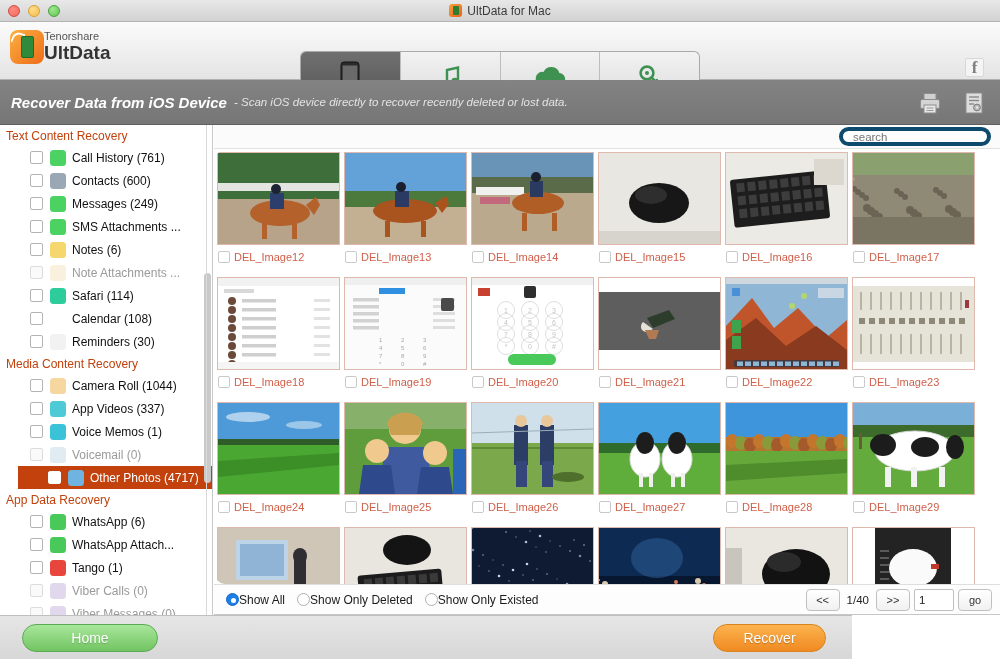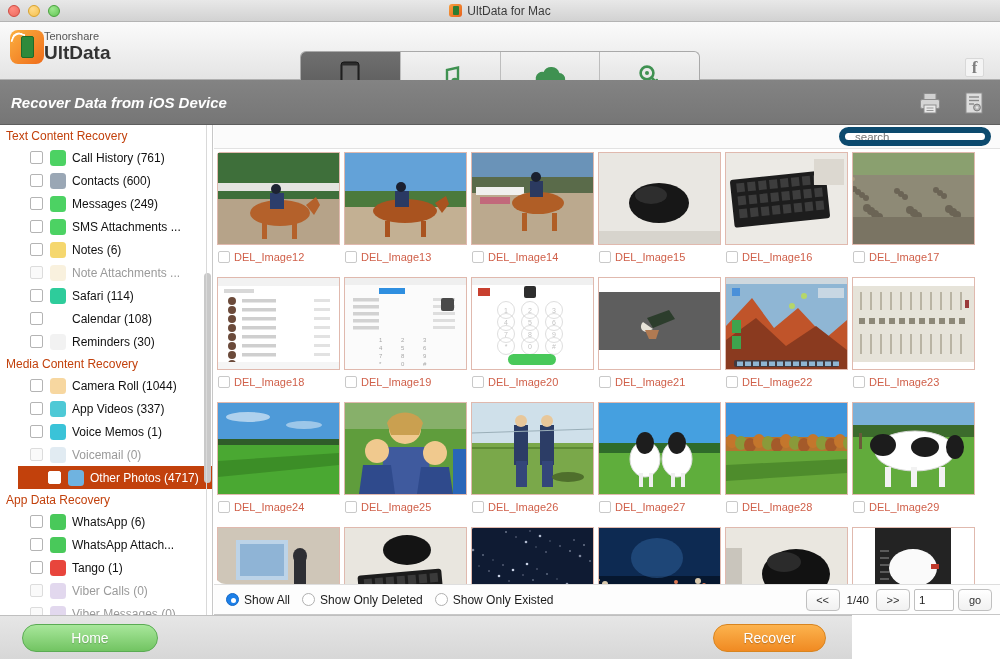--- a/index.html
+++ b/index.html
@@ -122,21 +122,21 @@
     position:absolute; right:1px; top:148px; width:7px; height:210px;
     background:#c9c9c9; border-radius:4px;
   }
   .sb-divider { position:absolute; left:206px; top:125px; width:1px; height:490px; background:#d9d9d9;}
   .searchbar {
     position:absolute; left:214px; top:125px; width:786px; height:24px;
     background:#fbfbfb; border-bottom:1px solid #e2e2e2;
   }
   .search-input {
     position:absolute; right:9px; top:2px; width:152px; height:19px;
-    border:6px solid #0c4a6e; border-radius:10px; background:#fff;
+    border:4px solid #0c4a6e; border-radius:10px; background:#fff;
     font-size:11.5px; color:#9a9a9a; padding:0 10px; outline:none;
     font-family:"Liberation Sans", sans-serif;
   }
 
   .grid {
     position:absolute; left:214px; top:150px; width:786px; height:434px;
     overflow:hidden;
     border-radius:12px;
   }
   .gridrow { display:flex; height:125px; }
@@ -155,21 +155,21 @@
     width:12px; height:12px; background:#fff;
     border:1px solid #c9c9c9; border-radius:2px; flex:0 0 12px;
   }
 
   
   .filterbar {
     position:absolute; left:214px; top:584px; width:786px; height:31px;
     background:#fdfdfd; border-top:1px solid #dedede; border-bottom:1px solid #c7c7c7;
     display:flex; align-items:center;
   }
-  .radio-item { display:flex; align-items:center; gap:5px; margin-left:12px; font-size:12px; color:#1b1b1b; }
+  .radio-item { display:flex; align-items:center; margin-left:12px; font-size:12px; color:#1b1b1b; }
   .rd { width:13px; height:13px; border-radius:50%; border:1px solid #b0b0b0; background:#fff; flex:0 0 13px; }
   .rd.on { background:#1c7fe8; border-color:#1569c6; position:relative; }
   .rd.on:after{content:""; position:absolute; left:4px; top:4px; width:5px; height:5px; border-radius:50%; background:#fff;}
 
   .pager { position:absolute; right:8px; top:4px; display:flex; align-items:center; gap:4px; }
   .pbtn {
     height:22px; min-width:34px; padding:0 8px; border:1px solid #c0c0c0; border-radius:4px;
     background:linear-gradient(to bottom,#ffffff,#f1f1f1);
     font-size:11px; color:#333; display:flex; align-items:center; justify-content:center;
   }
@@ -258,20 +258,21 @@
           <path d="M17.5 17.8l2.4-2" stroke="#3f9151" stroke-width="2.2" stroke-linecap="round"></path>
         </svg>
       </div>
     </div>
 
     <div class="fb-icon">f</div>
   </div>
 
   <div class="banner">
     <span class="banner-title">Recover Data from iOS Device</span>
+    <span class="banner-sub">- Scan iOS device directly to recover recently deleted or lost data.</span>
     <div class="banner-icons">
       <svg class="bicon" viewBox="0 0 24 24">
         <rect x="6" y="2.5" width="12" height="6" fill="#d8d8d8" stroke="#8f8f8f"></rect>
         <rect x="2.5" y="8.5" width="19" height="9" rx="1.6" fill="#dcdcdc" stroke="#8f8f8f"></rect>
         <rect x="6" y="14" width="12" height="8" fill="#f2f2f2" stroke="#8f8f8f"></rect>
         <line x1="8.5" y1="17" x2="15.5" y2="17" stroke="#9a9a9a"></line>
         <line x1="8.5" y1="19.5" x2="15.5" y2="19.5" stroke="#9a9a9a"></line>
       </svg>
       <svg class="bicon" viewBox="0 0 24 24">
         <rect x="4" y="2" width="16" height="20" fill="#e6e6e6" stroke="#8f8f8f"></rect>

